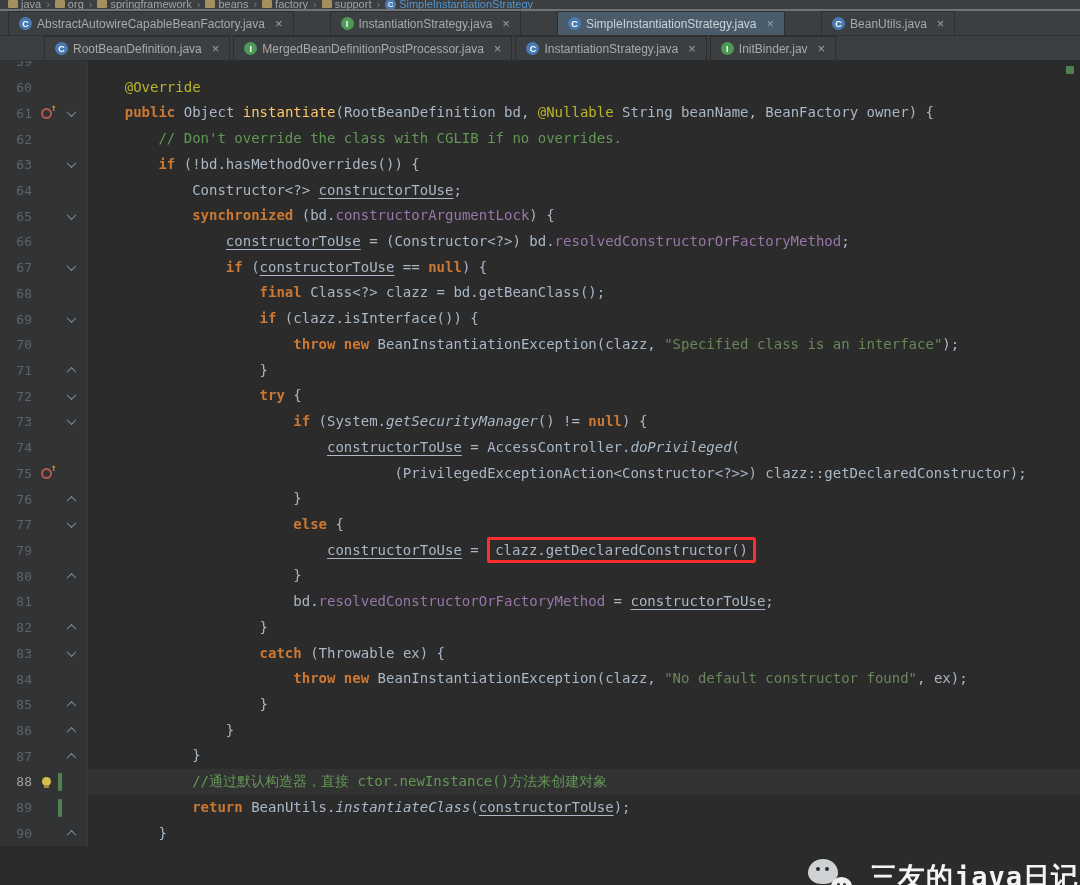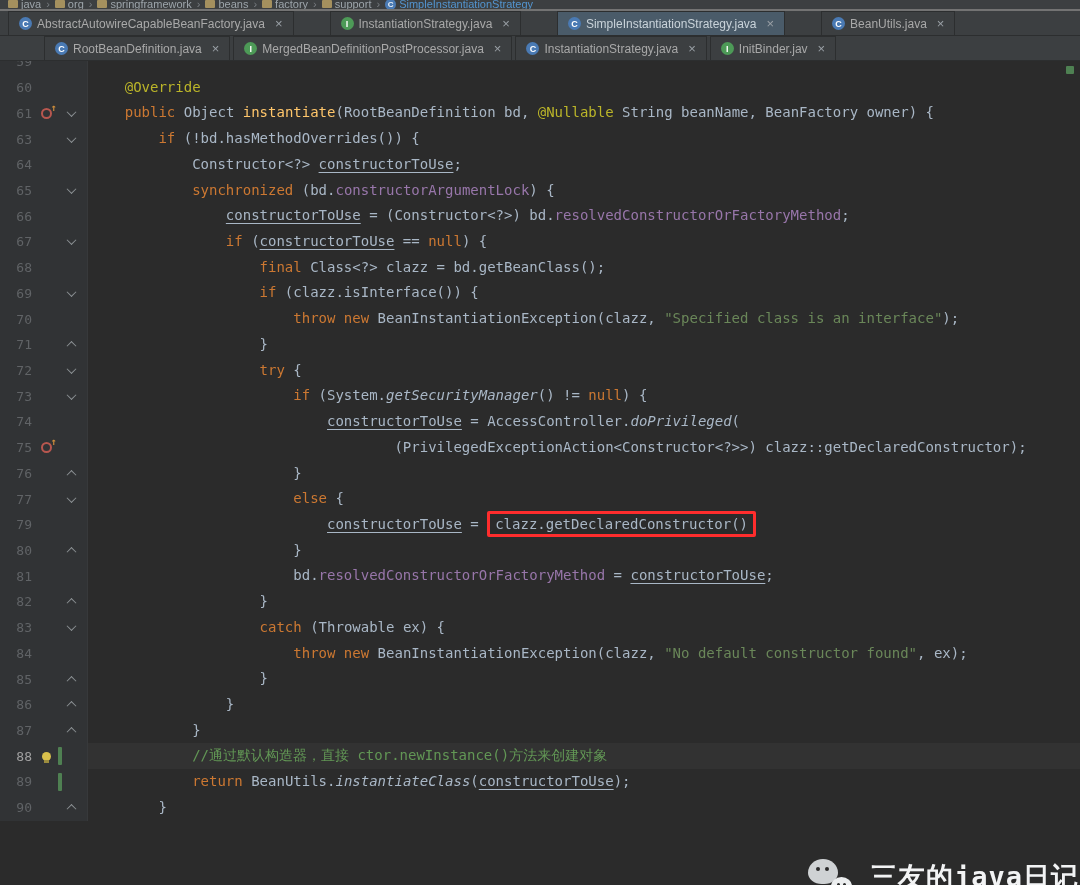--- a/index.html
+++ b/index.html
@@ -47,21 +47,21 @@
   .cbar.on { background:var(--c-change_bar); }
   .fold { flex:none; width:18px; display:flex; justify-content:center; align-items:center; }
   .chev { width:7px; height:7px; border-right:1.6px solid #8b9093; border-bottom:1.6px solid #8b9093; }
   .chev.down { transform:rotate(45deg) translate(-1px,-1px); }
   .chev.up   { transform:rotate(-135deg) translate(-1px,-1px); }
   .code { flex:1; white-space:pre; padding-left:3px; line-height:25.72px; }
   .line.hl .code { background:#323232; }
   .line.hl .num { color:#a0a0a0; }
 
   .tk-pl  { color:var(--c-pl); }
-  .tk-kw  { color:var(--c-kw); font-weight:normal; }
+  .tk-kw  { color:var(--c-kw); font-weight:bold; }
   .tk-ann { color:var(--c-ann); }
   .tk-cm  { color:var(--c-cm); }
   .tk-str { color:var(--c-str); }
   .tk-fld { color:var(--c-fld); }
   .tk-mth { color:var(--c-mth); }
   .tk-si  { color:var(--c-pl); font-style:italic; }
   .tk-u   { color:var(--c-pl); text-decoration:underline; text-underline-offset:3px; }
   .tk-box { color:var(--c-pl); border:3px solid var(--c-box); border-radius:2px; padding:2px 5px; margin:-2px 0; }
 
   
@@ -200,20 +200,29 @@
             </span>
             <span class="cbar"></span>
             <span class="fold">
               <span class="chev down"></span>
             </span>
           </div>
           <div class="code"><span class="tk-pl">    </span><span class="tk-kw">public </span><span class="tk-pl">Object </span><span class="tk-mth">instantiate</span><span class="tk-pl">(RootBeanDefinition bd, </span><span class="tk-ann">@Nullable</span><span class="tk-pl"> String beanName, BeanFactory owner) {</span></div>
         </div>
         <div class="line">
           <div class="gutter">
+            <span class="num">62</span>
+            <span class="gicon"></span>
+            <span class="cbar"></span>
+            <span class="fold"></span>
+          </div>
+          <div class="code"><span class="tk-pl">        </span><span class="tk-cm">// Don't override the class with CGLIB if no overrides.</span></div>
+        </div>
+        <div class="line">
+          <div class="gutter">
             <span class="num">63</span>
             <span class="gicon"></span>
             <span class="cbar"></span>
             <span class="fold">
               <span class="chev down"></span>
             </span>
           </div>
           <div class="code"><span class="tk-pl">        </span><span class="tk-kw">if</span><span class="tk-pl"> (!bd.hasMethodOverrides()) {</span></div>
         </div>
         <div class="line">

